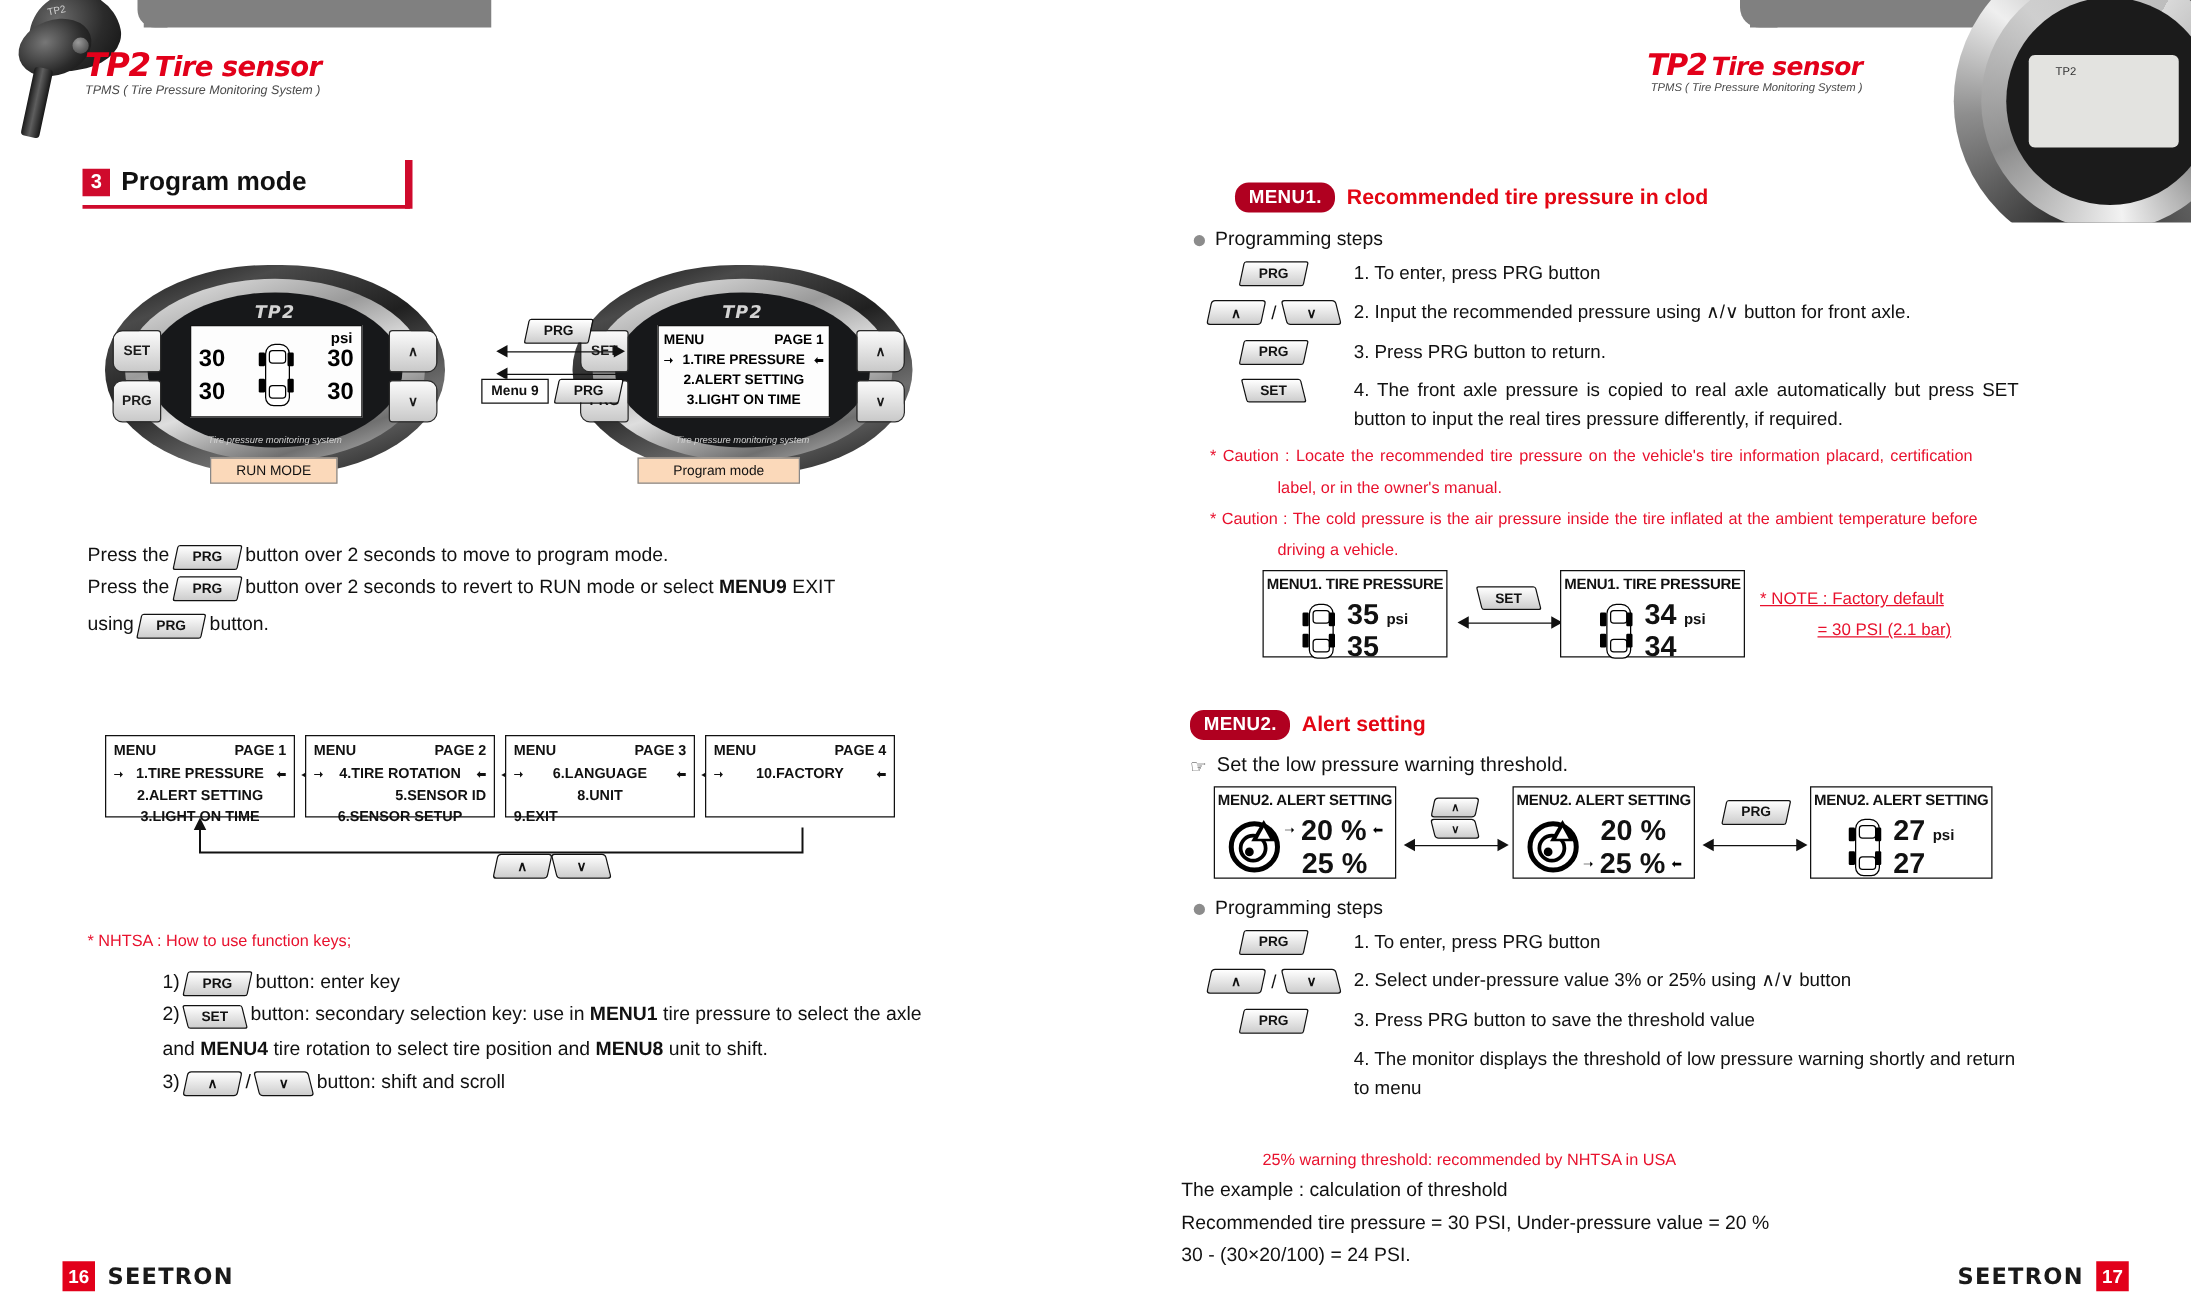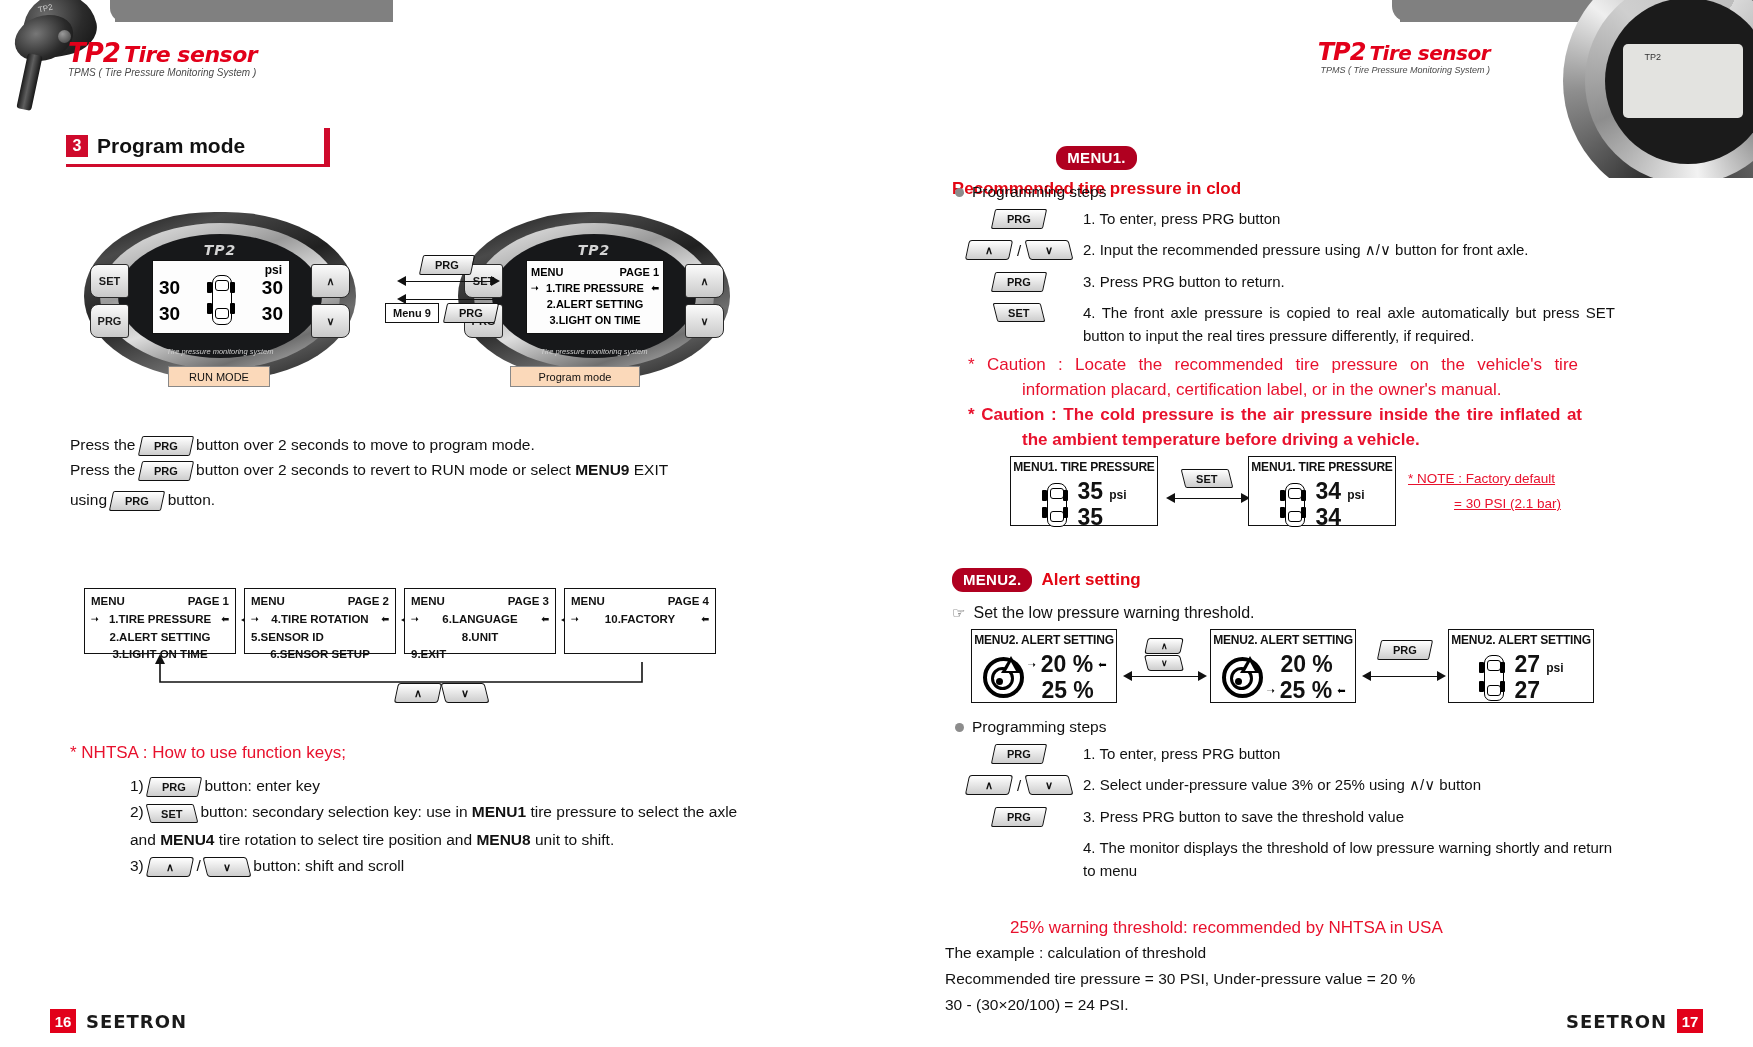--- a/index.html
+++ b/index.html
@@ -129,21 +129,21 @@
   .para .b{font-weight:bold;}
 
   
   .mpbox{position:absolute;width:152px;height:66px;border:1.6px solid #111;background:#fff;box-sizing:border-box;
       padding:4px 6px;font-size:11.5px;font-weight:bold;color:#111;line-height:1.55;}
   .mpbox .hdr{display:flex;justify-content:space-between;}
   .mpbox .selrow{display:flex;justify-content:space-between;align-items:center;}
   .mpconn{position:absolute;width:34px;height:16px;}
 
   
-  .note{position:absolute;color:#e8112d;font-size:17px;line-height:25px;}
+  .note{position:absolute;color:#e8112d;font-size:13px;line-height:25px;}
   .note.sm{font-size:13.5px;}
 
   
   .menupill{display:inline-flex;align-items:center;justify-content:center;background:#b00020;color:#fff;
      font-weight:bold;font-size:15px;border-radius:11px;padding:3px 11px 4px;letter-spacing:0.3px;}
   .menuhead{position:absolute;display:flex;align-items:center;gap:9px;}
   .menuhead .ttl{color:#e30613;font-weight:bold;font-size:17px;}
 
   .bullet{position:absolute;display:flex;align-items:center;gap:8px;font-size:15.5px;color:#111;}
   .bullet .dot{width:9px;height:9px;border-radius:50%;background:#8c8c8c;display:inline-block;}
@@ -344,21 +344,21 @@
   <div class="mpbox" style="left:244px;top:588px;">
     <div class="hdr">
       <span>MENU</span>
       <span>PAGE 2</span>
     </div>
     <div class="selrow">
         <span style="font-size:9px;">➝</span>
       <span>4.TIRE ROTATION</span>
       <span style="font-size:9px;">⬅</span>
       </div>
-    <div style="text-align:left;">5.SENSOR ID</div>
+    <div style="text-align:right;">5.SENSOR ID</div>
     <div style="text-align:center;">6.SENSOR SETUP</div>
   </div>
 
   <div class="mpconn" style="left:400px;top:612px;">
     <div class="arrline" style="left:6px;top:8px;width:22px;"></div>
     <div class="arrhead r" style="left:25px;top:3px;"></div>
     <div class="arrhead l" style="left:1px;top:3px;"></div>
   </div>
 
   <div class="mpbox" style="left:404px;top:588px;">
@@ -442,21 +442,21 @@
         <span>∨</span>
       </span>
     <span>button: shift and scroll</span>
   </div>
 
   <div class="footer" style="left:50px;">
     <div class="pgnum">16</div>
     <div class="seetron">SEETRON</div>
   </div>
 
-  <div class="menuhead" style="left:952px;top:146px;flex-direction:column;">
+  <div class="menuhead" style="left:988px;top:146px;">
     <span class="menupill">MENU1.</span>
     <span class="ttl">Recommended tire pressure in clod</span>
   </div>
 
   <div class="bullet" style="left:955px;top:183px;">
     <span class="dot"></span>
     <span>Programming steps</span>
   </div>
 
   <div class="steps" style="left:955px;top:207px;width:660px;">
@@ -495,21 +495,21 @@
           </span>
         </div>
       <div class="tcell" style="text-align:justify;">4. The front axle pressure is copied to real axle automatically but press SET button to input the real tires pressure differently, if required.</div>
     </div>
   </div>
 
   <div class="note" style="left:968px;top:352px;width:610px;text-align:justify;text-indent:0;">
     <span style="display:block;padding-left:54px;text-indent:-54px;">* Caution : Locate the recommended tire pressure on the vehicle's tire information placard, certification label, or in the owner's manual.</span>
   </div>
   <div class="note" style="left:968px;top:402px;width:614px;text-align:justify;">
-    <span style="display:block;padding-left:54px;text-indent:-54px;font-weight:bold;">* Caution : The cold pressure is the air pressure inside the tire inflated at the ambient temperature before driving a vehicle.</span>
+    <span style="display:block;padding-left:54px;text-indent:-54px;">* Caution : The cold pressure is the air pressure inside the tire inflated at the ambient temperature before driving a vehicle.</span>
   </div>
 
   <div class="exbox" style="left:1010px;top:456px;width:148px;height:70px;">
     <div class="t">MENU1. TIRE PRESSURE</div>
     <div class="body">
       <div class="car" style="position:relative;left:0;top:0;transform:none;width:26px;height:42px;">
         <div class="hull" style="height:42px;"></div>
           <div class="win f"></div>
           <div class="win r" style="top:28px;"></div>
         <div class="wh fl"></div>

